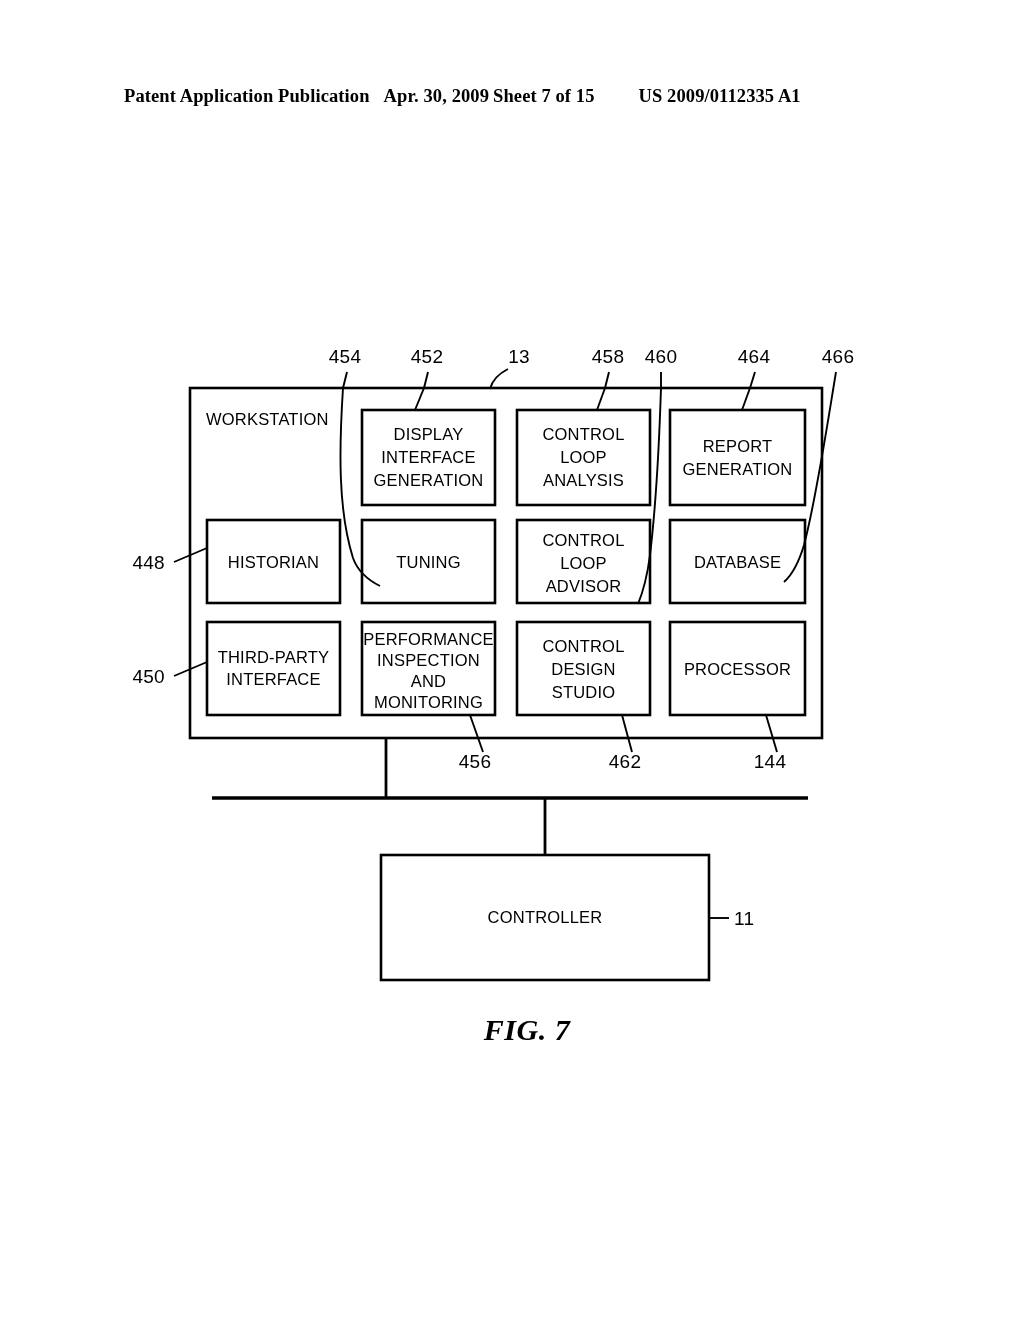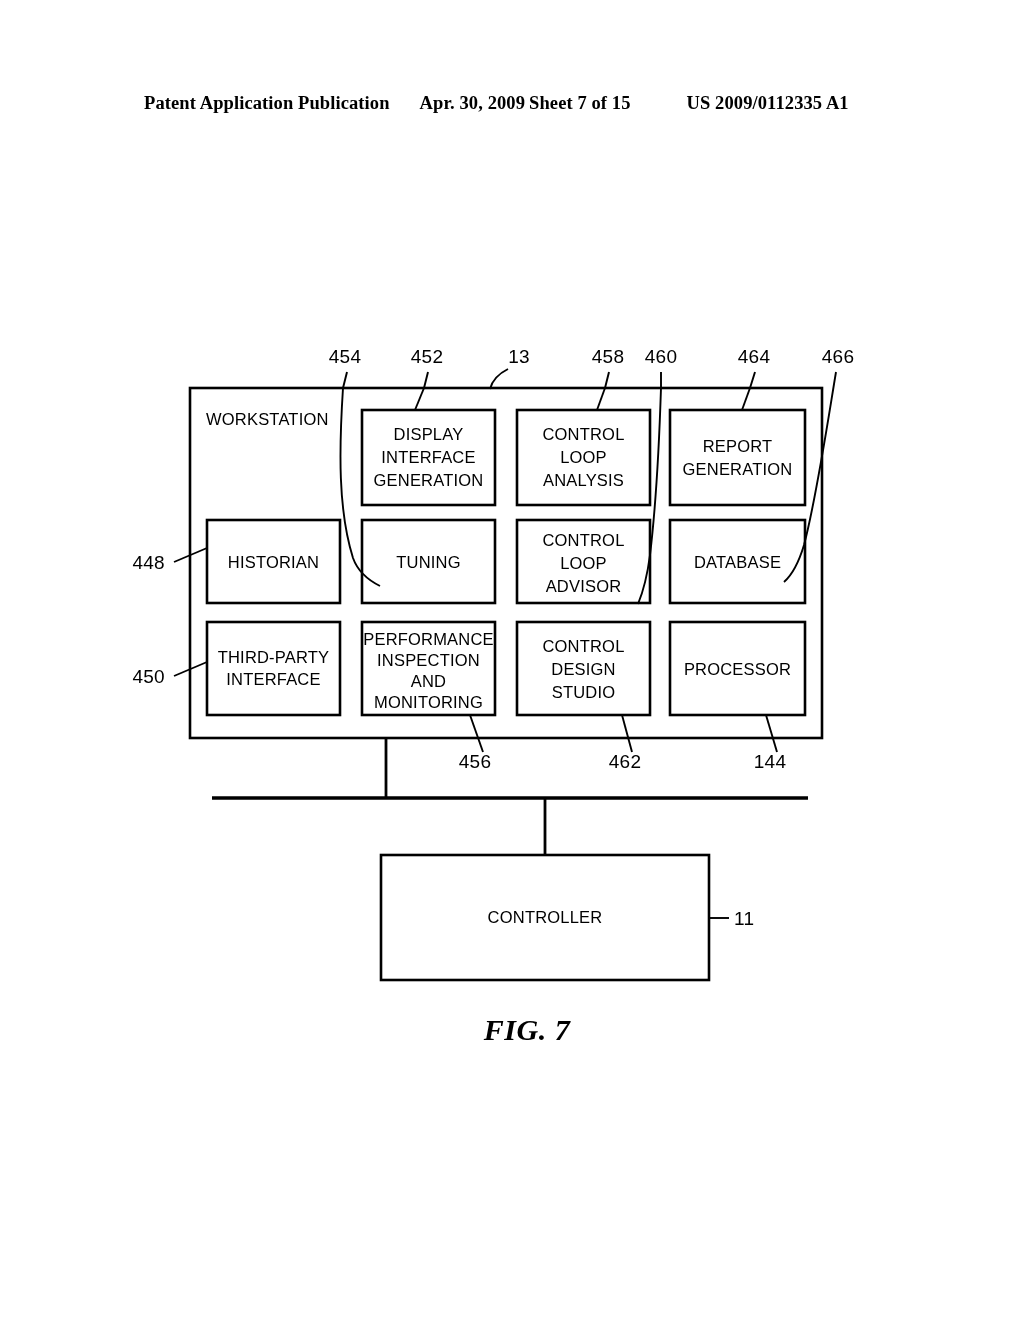--- a/index.html
+++ b/index.html
@@ -13,35 +13,35 @@
     position: relative;
     font-family: "Liberation Sans", sans-serif;
     color: #000000;
     overflow: hidden;
   }
 
   
   .page-header {
     position: absolute;
     top: 86px;
-    left: 144px;
+    left: 124px;
     width: 768px;
     height: 28px;
     display: flex;
-    align-items: flex-end;
+    align-items: flex-start;
     font-family: "Liberation Serif", serif;
     font-weight: bold;
     font-size: 18.5px;
     letter-spacing: 0.1px;
     white-space: nowrap;
   }
   .hdr-pub   { }
-  .hdr-date  { margin-left: 30px; }
+  .hdr-date  { margin-left: 14px; }
   .hdr-sheet { margin-left: 4px; }
-  .hdr-num   { margin-left: 56px; font-family: Liberation Serif, serif; }
+  .hdr-num   { margin-left: 44px; font-family: Liberation Serif, serif; }
 
   
   #figure-svg {
     position: absolute;
     left: 0;
     top: 0;
     width: 1024px;
     height: 1320px;
     display: block;
   }

